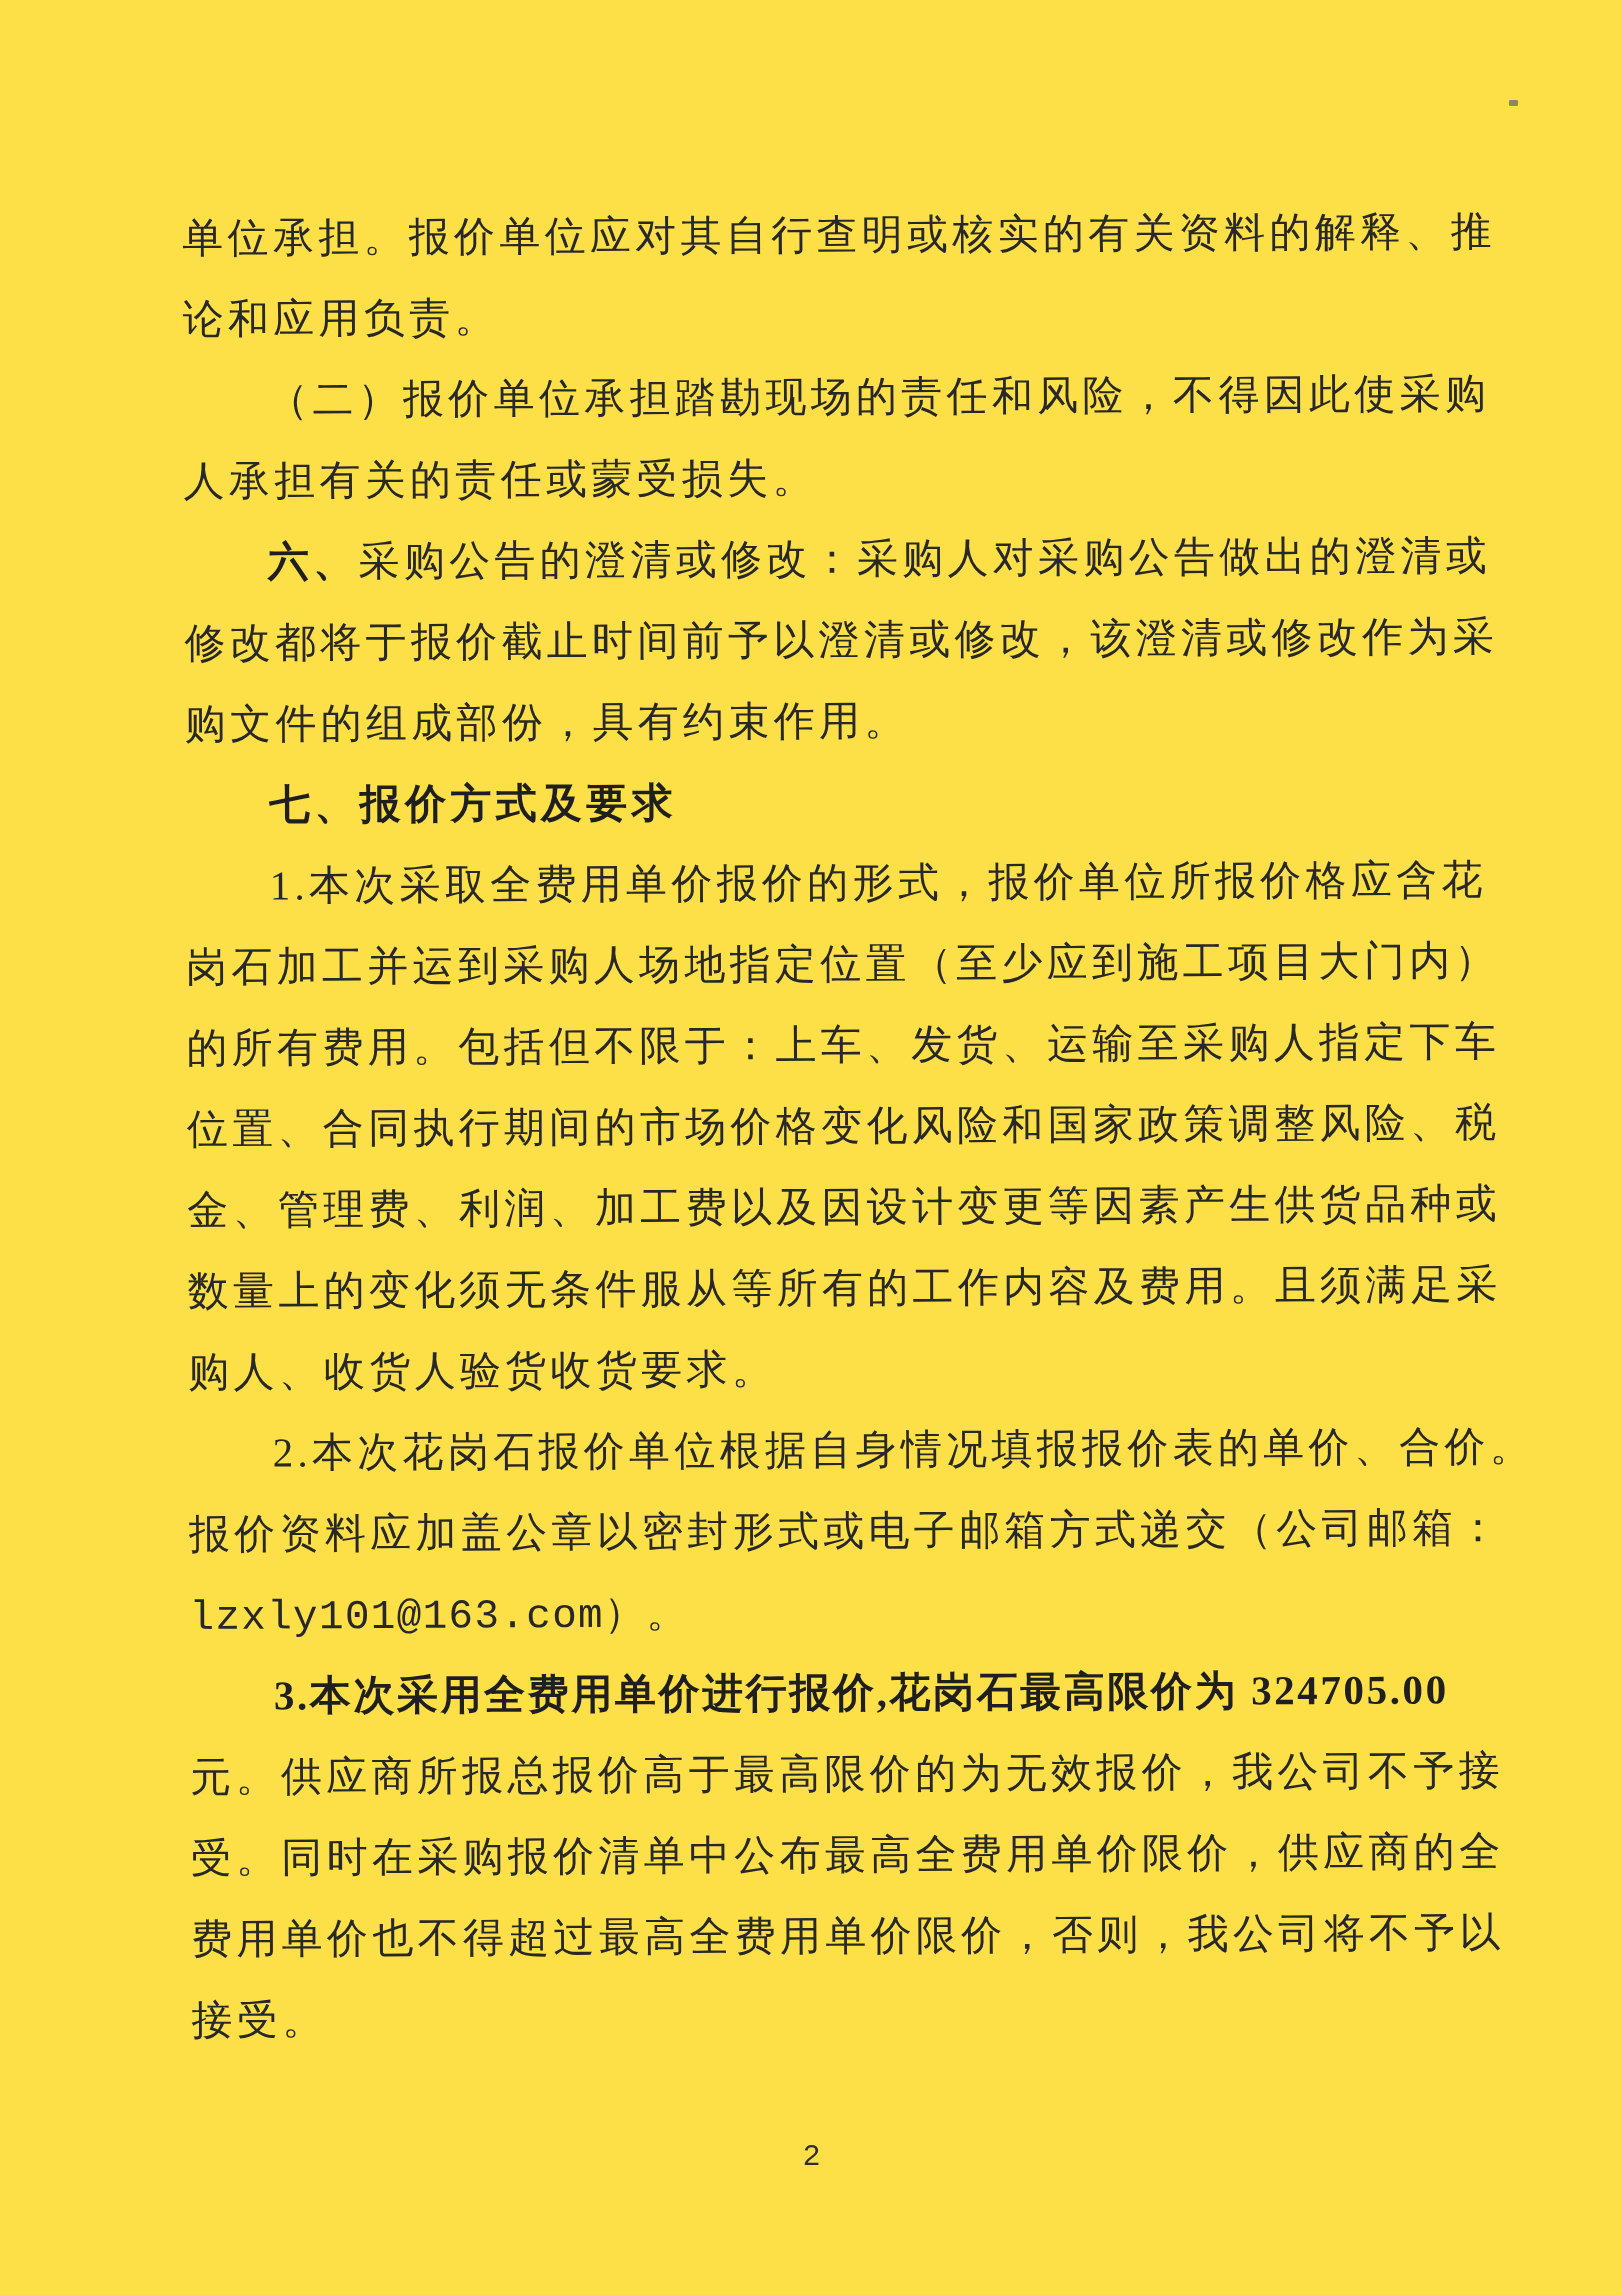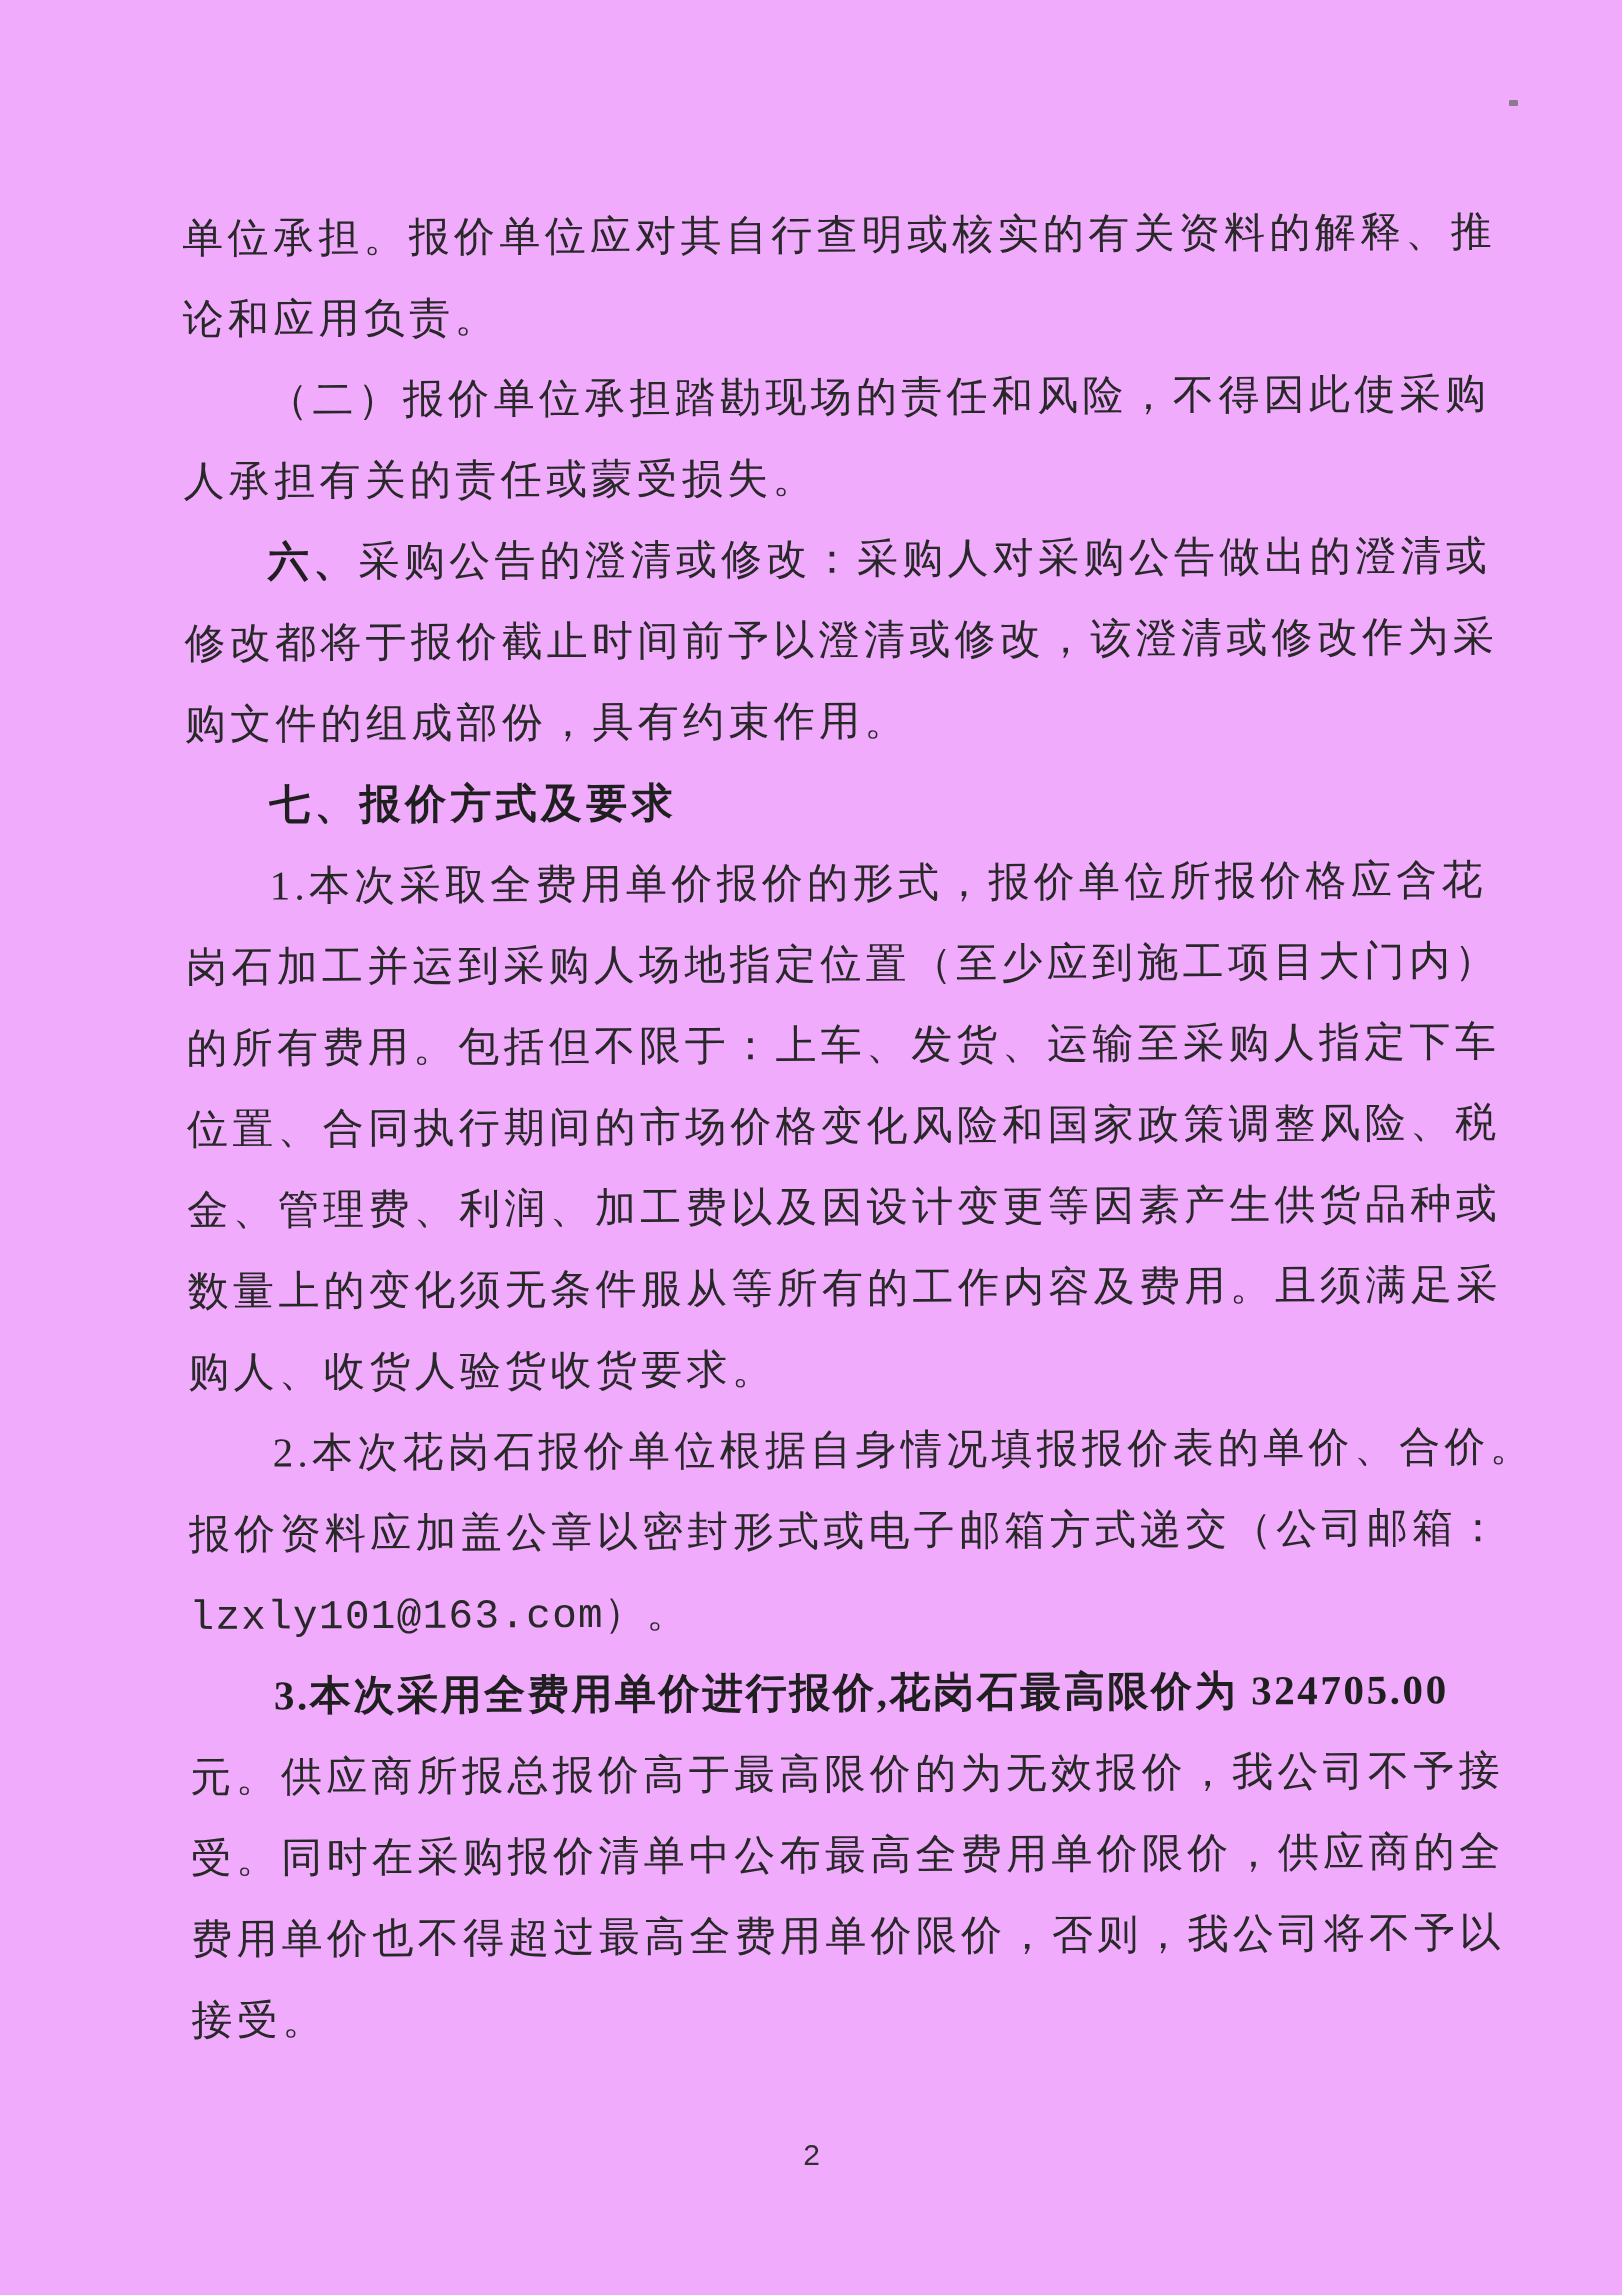--- a/index.html
+++ b/index.html
@@ -4,21 +4,21 @@
 <style>
   html, body {
     margin: 0;
     padding: 0;
     background: #ffffff;
   }
   .page {
     position: relative;
     width: 1623px;
     height: 2295px;
-    background: #f0abfc;
+    background: #fde047;
     overflow: hidden;
     font-family: "Liberation Serif", "DejaVu Serif", serif;
   }
   .content {
     position: absolute;
     left: 182px;
     top: 198px;
     width: 1281px;
     transform: rotate(-0.3deg);
     transform-origin: 0 0;

